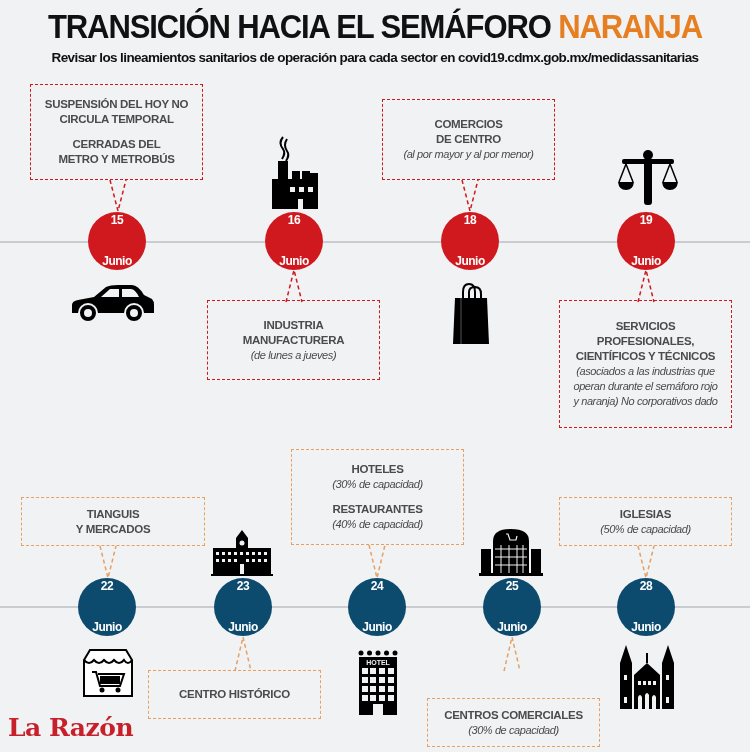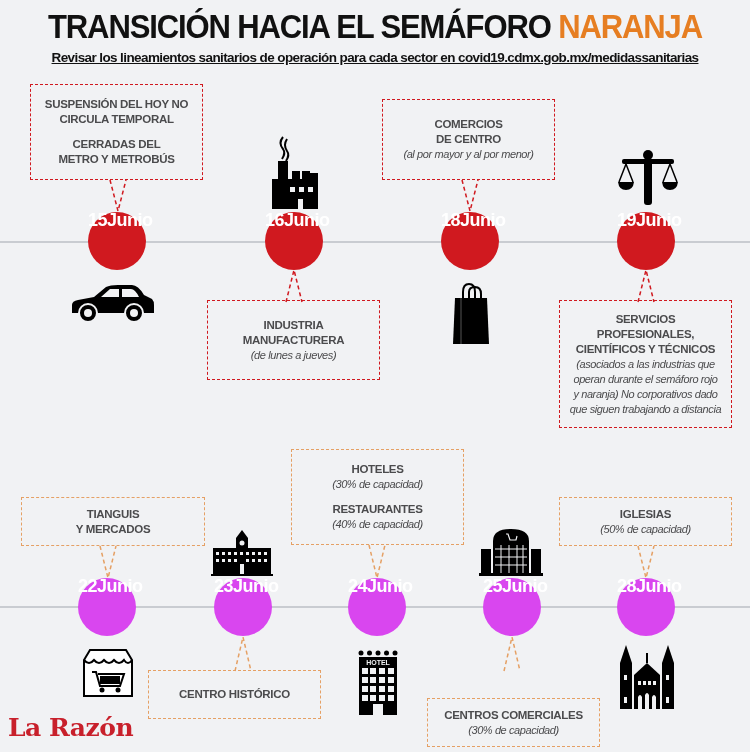--- a/index.html
+++ b/index.html
@@ -1,23 +1,23 @@
 <!DOCTYPE html>
 <html><head>
 <meta charset="utf-8">
 <style>
   * { box-sizing: border-box; margin: 0; padding: 0; }
   body { width: 750px; height: 752px; background: #f1f2f4; font-family: "Liberation Sans", sans-serif; position: relative; overflow: hidden; color: #4b4b4d; }
   .title { position: absolute; top: 8px; left: 0; width: 750px; text-align: center; font-size: 33px; font-weight: bold; color: #111; letter-spacing: -1.2px; transform: scaleX(0.94); }
   .title .accent { color: #e67e22; }
-  .subtitle { position: absolute; top: 50px; left: 0; width: 750px; text-align: center; font-size: 13.5px; font-weight: bold; color: #111; letter-spacing: -0.6px; text-decoration: underline; }
+  .subtitle { position: absolute; top: 50px; left: 0; width: 750px; text-align: center; font-size: 13.5px; font-weight: bold; color: #111; letter-spacing: -0.6px; }
   .hline { position: absolute; left: 0; width: 750px; height: 2px; background: #c9ccd1; }
-  .circle { position: absolute; width: 58px; height: 58px; border-radius: 50%; color: #fff; font-weight: bold; text-align: center; display: flex; justify-content: space-between; line-height: 17px; font-size: 18px; letter-spacing: -0.5px; }
+  .circle { position: absolute; width: 58px; height: 58px; border-radius: 50%; color: #fff; font-weight: bold; text-align: center; display: flex; flex-direction: column; justify-content: space-between; line-height: 17px; font-size: 12px; letter-spacing: -0.5px; }
   .circle.red { background: #d0191f; }
-  .circle.orange { background: #d946ef; }
+  .circle.orange { background: #0c4a6e; }
   .box { position: absolute; border: 1.5px dashed; display: flex; flex-direction: column; justify-content: center; align-items: center; text-align: center; background: transparent; }
   .box.red { border-color: #d0191f; }
   .box.orange { border-color: #e5a064; }
   .box .b { font-weight: bold; font-size: 11.5px; line-height: 15px; color: #4b4b4d; letter-spacing: -0.3px; }
   .box .i { font-style: italic; font-size: 11px; line-height: 15px; color: #4b4b4d; letter-spacing: -0.4px; }
   .box .gap { height: 10px; }
   .tail { position: absolute; }
   .icon { position: absolute; }
   .logo { position: absolute; left: 8px; top: 713px; font-family: "DejaVu Serif", serif; font-weight: bold; font-size: 25px; color: #c8202b; letter-spacing: -0.5px; }
 </style>
@@ -110,21 +110,20 @@
 <svg class="tail" style="left:636px;top:269px;" width="20" height="34">
     <path d="M2 33 L10 1 L18 33" fill="none" stroke="#d0191f" stroke-width="1.5" stroke-dasharray="4 3"></path>
   </svg>
 <div class="box red" style="left:559px;top:300px;width:173px;height:128px;">
   <div class="b">SERVICIOS</div>
   <div class="b">PROFESIONALES,</div>
   <div class="b">CIENTÍFICOS Y TÉCNICOS</div>
   <div class="i">(asociados a las industrias que</div>
   <div class="i">operan durante el semáforo rojo</div>
   <div class="i">y naranja) No corporativos dado</div>
-  <div class="i">que siguen trabajando a distancia</div>
 </div>
 
 <div class="box orange" style="left:21px;top:497px;width:184px;height:49px;">
   <div class="b">TIANGUIS</div>
   <div class="b">Y MERCADOS</div>
 </div>
 <svg class="tail" style="left:98px;top:545px;" width="20" height="35">
     <path d="M2 1 L10 33 L18 1" fill="none" stroke="#e5a064" stroke-width="1.5" stroke-dasharray="4 3"></path>
   </svg>
 <div class="circle orange" style="left:78px;top:578px;">

